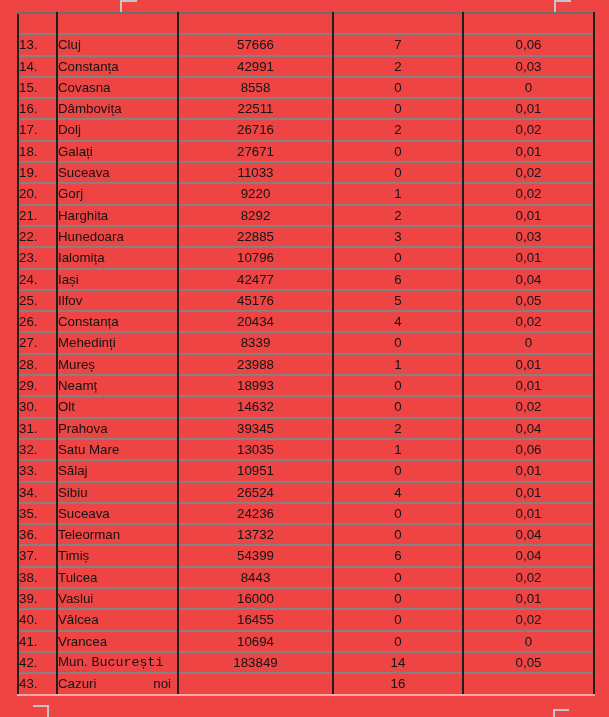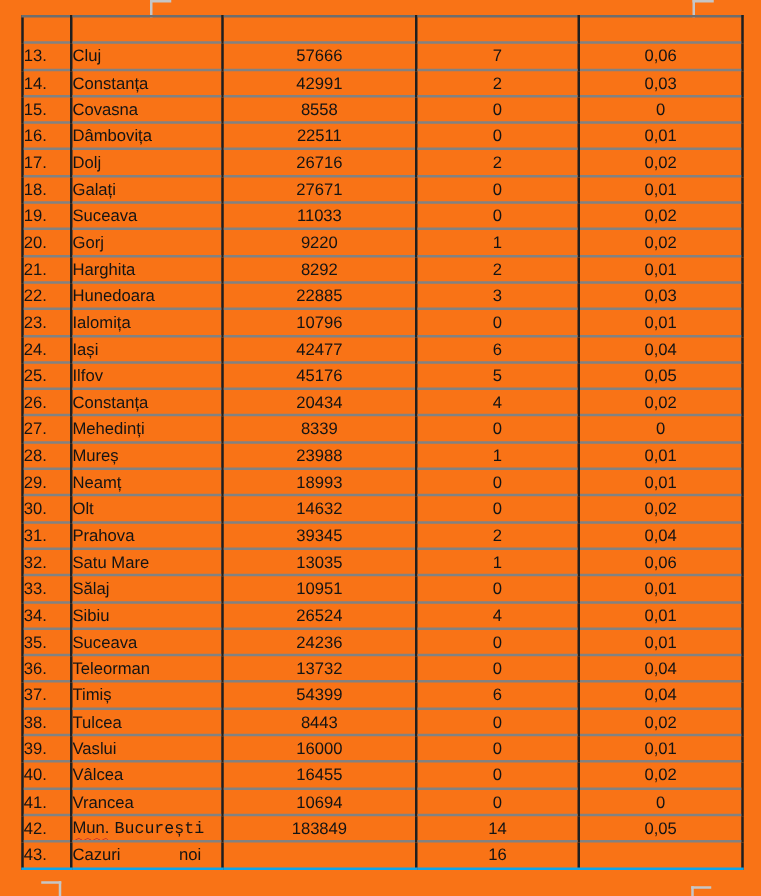--- a/index.html
+++ b/index.html
@@ -3,21 +3,21 @@
 <meta charset="utf-8">
 <style>
   html, body { margin: 0; padding: 0; }
   body {
     width: 609px; height: 717px;
     background: #ffffff;
     font-family: "Liberation Sans", "DejaVu Sans", sans-serif;
     position: relative;
     overflow: hidden;
   }
-  .page { position: absolute; inset: 0; background: #f97316; }
+  .page { position: absolute; inset: 0; background: #ef4444; }
 
   
   table.county {
     position: absolute;
     left: 17px; top: 12px;
     width: 576px;
     border-collapse: collapse;
     table-layout: fixed;
   }
   table.county td {
@@ -27,38 +27,38 @@
     height: 19.3px;
     padding: 0;
     font-size: 13.3px;
     line-height: 1;
     color: #141414;
     vertical-align: middle;
     white-space: nowrap;
     overflow: hidden;
   }
   table.county tr:first-child td { border-top: 2px solid #6e6e6e; }
-  table.county tr:last-child  td { border-bottom: 2px solid #0ea5e9; }
+  table.county tr:last-child  td { border-bottom: 2px solid #fca5a5; }
   td.c1 { text-align: left;  padding-left: 7px; }
   td.c2 { text-align: left;  padding-left: 8px; margin-left: 10px; }
   td.c3, td.c4, td.c5 { text-align: center; }
 
   .squiggle {
     text-decoration: underline;
     text-decoration-style: wavy;
     text-decoration-color: #cc3a2f;
     text-decoration-thickness: 1px;
     text-underline-offset: 3px;
   }
   .name-rest { margin-left: 4px; font-family: Liberation Mono, monospace; }
   .justify-wrap {
     display: flex;
     justify-content: space-between;
     align-items: center;
-    padding-right: 16px;
+    padding-right: 6px;
   }
 
   
   .corner { position: absolute; }
   .corner.tl { left: 120px; top: 0;    width: 15px; height: 12px; border-left: 2px solid #c6c6c6; border-top: 2px solid #c6c6c6; }
   .corner.tr { left: 554px; top: 0;    width: 15px; height: 12px; border-left: 2px solid #c6c6c6; border-top: 2px solid #c6c6c6; }
   .corner.bl { left: 33px;  top: 705px; width: 14px; height: 12px; border-right: 2px solid #c6c6c6; border-top: 2px solid #c6c6c6; }
   .corner.br { left: 553px; top: 709px; width: 14px; height: 8px;  border-left: 2px solid #c6c6c6; border-top: 2px solid #c6c6c6; }
 </style>
 </head>

